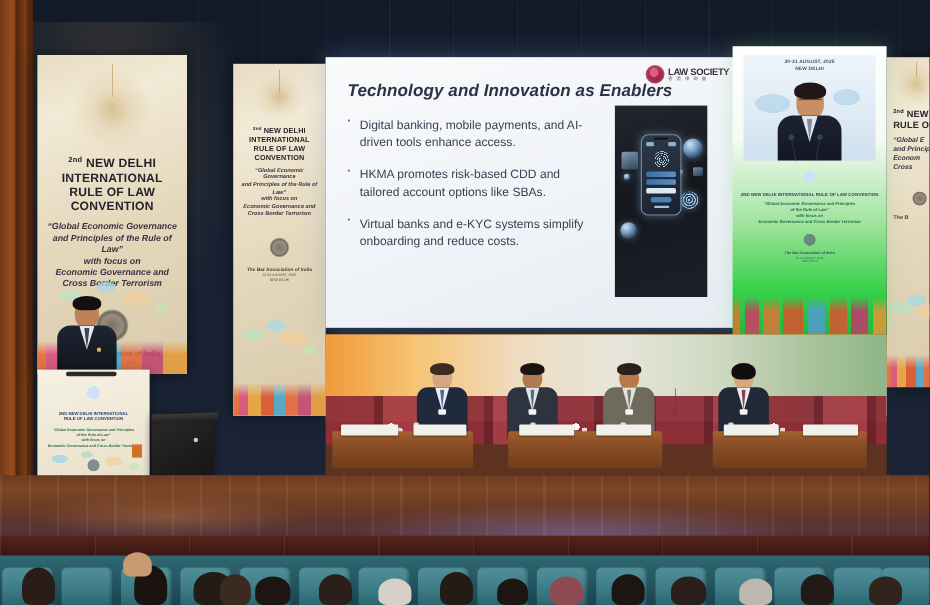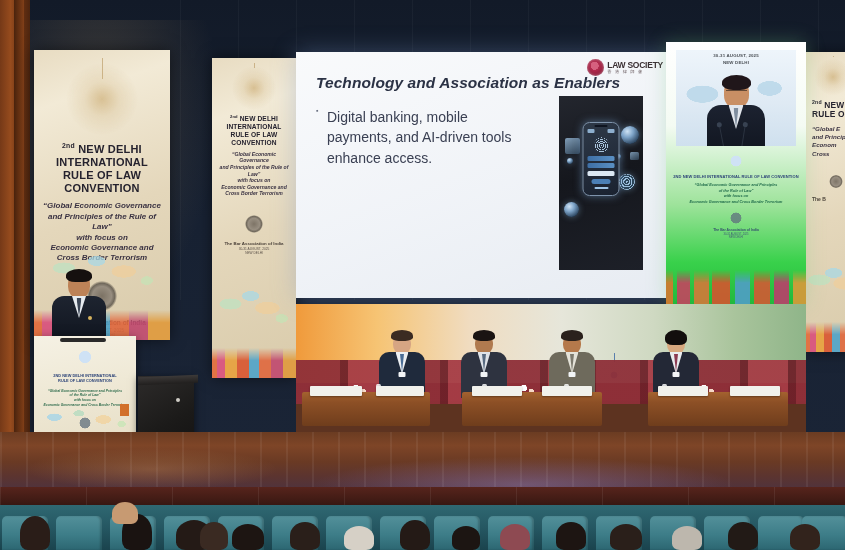--- a/index.html
+++ b/index.html
@@ -127,21 +127,21 @@
   .slide-logo .wordmark { line-height: 1; }
   .slide-logo .wm-top { font-size: 8.5px; font-weight: 700; color:#3a2f33; letter-spacing:-.03em; }
   .slide-logo .wm-bot { font-size: 4.2px; color:#6a5c60; letter-spacing:.28em; }
   .slide-title {
     position:absolute; left: 20px; top: 22px;
     font-size: 15.5px; font-style: italic; font-weight: 700;
     color: #2b3245; letter-spacing:.005em;
   }
   .slide-bullets {
     position:absolute; left: 20px; top: 55px; width: 215px;
-    font-size: 14px; line-height: 1.45; color: #3a4053;
+    font-size: 11px; line-height: 1.45; color: #3a4053;
   }
   .slide-bullets li { list-style: none; margin-bottom: 13px; position:relative; padding-left: 11px; }
   .slide-bullets li::before {
     content:"▪"; position:absolute; left:0; top:-1px; font-size:7px; color:#6b7182;
   }
 
   
   .slide-image {
     position: absolute; right: 28px; top: 44px; width: 84px; height: 174px;
     background: linear-gradient(165deg,#23262e 0%,#15171d 45%,#1d2028 100%);
@@ -481,24 +481,26 @@
 
   <div id="main-screen">
     <div class="slide-logo">
       <div class="seal"></div>
       <div class="wordmark">
         <div class="wm-top">LAW SOCIETY</div>
         <div class="wm-bot">香 港 律 師 會</div>
       </div>
     </div>
 
-    <div class="slide-title">Technology and Association as Enablers</div>
+    <div class="slide-title">Technology and Innovation as Enablers</div>
 
     <ul class="slide-bullets">
       <li>Digital banking, mobile payments, and AI-driven tools enhance access.</li>
+      <li>HKMA promotes risk-based CDD and tailored account options like SBAs.</li>
+      <li>Virtual banks and e-KYC systems simplify onboarding and reduce costs.</li>
     </ul>
 
     <div class="slide-image">
       <div class="chip"></div>
       <div class="chip2"></div>
       <div class="orb o1"></div>
       <div class="orb o2"></div>
       <div class="orb o3"></div>
       <div class="orb o4"></div>
       <div class="orb o5"></div>

